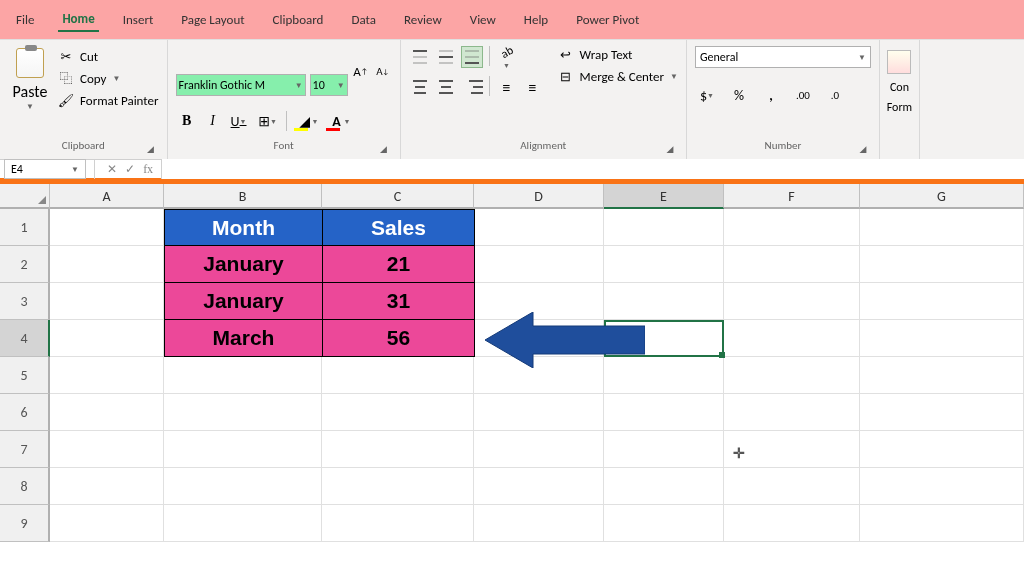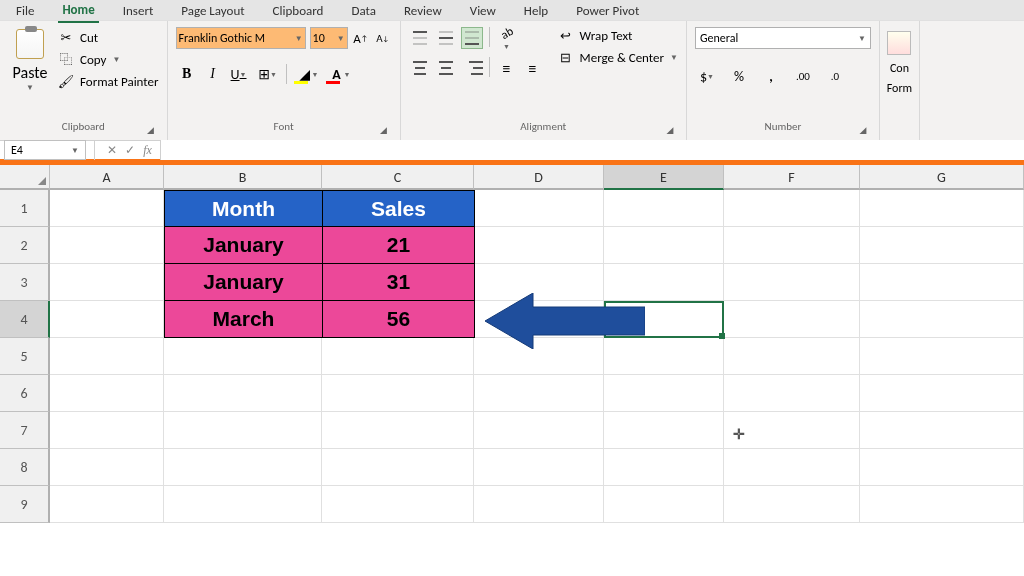--- a/index.html
+++ b/index.html
@@ -1,19 +1,19 @@
 <!DOCTYPE html>
 <html><head>
   <meta charset="utf-8">
   <style>
     * { margin: 0; padding: 0; box-sizing: border-box; font-family: "Segoe UI", Calibri, sans-serif; }
     body { width: 1024px; height: 576px; background: #fff; overflow: hidden; position: relative; }
 
     
-    .tabs { display: flex; height: 21px; background: #e5e5e5; border-bottom: 1px solid #e0e0e0; padding-left: 12px; gap: 20px; align-items: center; }
+    .tabs { display: flex; height: 40px; background: #fca5a5; border-bottom: 1px solid #e0e0e0; padding-left: 12px; gap: 20px; align-items: center; }
     .tab { font-size: 13px; color: #333; padding: 4px 4px; cursor: pointer; }
     .tab.active { color: #217346; border-bottom: 2px solid #217346; font-weight: 700; }
 
     
     .ribbon { display: flex; height: 120px; background: #f3f2f1; border-bottom: 1px solid #d0d0d0; }
     .group { display: flex; flex-direction: column; border-right: 1px solid #d8d8d8; padding: 6px 8px 2px 8px; position: relative; }
     .group-body { flex: 1; display: flex; gap: 6px; }
     .group-label { font-size: 11px; color: #666; text-align: center; height: 18px; line-height: 14px; position: relative; }
     .dialog-launcher { position: absolute; right: 2px; bottom: 2px; width: 12px; height: 12px; font-size: 9px; color: #666; display:flex; align-items:center; justify-content:center; }
 
@@ -21,21 +21,21 @@
     .paste-btn { display: flex; flex-direction: column; align-items: center; justify-content: flex-start; width: 44px; padding-top: 2px; cursor: pointer; }
     .paste-icon { width: 28px; height: 30px; border: 1px solid #c0a050; background: linear-gradient(#fff,#f5f5f5); border-radius: 3px; position: relative; margin-bottom: 4px; }
     .paste-icon::before { content:''; position:absolute; top:-4px; left:8px; width:12px; height:6px; background:#888; border-radius:2px; }
     .dd { font-size: 8px; color: #666; }
     .clip-items { display: flex; flex-direction: column; gap: 6px; font-size: 13px; padding-top: 2px; }
     .clip-item { display: flex; align-items: center; gap: 6px; cursor: pointer; }
     .mini-icon { width: 16px; height: 16px; display: inline-flex; align-items: center; justify-content: center; }
 
     
     .font-top { display: flex; gap: 4px; align-items: center; }
-    .font-sel { border: 1px solid #b0b0b0; background: #fdba74; height: 22px; font-size: 12px; padding: 0 2px; display:flex; align-items:center; justify-content:space-between; }
+    .font-sel { border: 1px solid #b0b0b0; background: #86efac; height: 22px; font-size: 12px; padding: 0 2px; display:flex; align-items:center; justify-content:space-between;margin-top:28px; }
     .font-name { width: 130px; }
     .font-size { width: 38px; }
     .sz-btn { width: 18px; height: 22px; font-size: 13px; display:flex; align-items:center; justify-content:center; cursor:pointer; position:relative; }
     .font-bot { display: flex; gap: 4px; align-items: center; margin-top: 8px; }
     .fmt-btn { width: 22px; height: 22px; display:flex; align-items:center; justify-content:center; cursor:pointer; font-size: 14px; font-family: "Times New Roman", serif; }
     .border-btn { width: 28px; }
     .fill-btn, .font-color-btn { width: 28px; position: relative; }
     .color-bar { position: absolute; bottom: 1px; left: 3px; width: 14px; height: 3px; }
 
     
@@ -54,21 +54,21 @@
 
     
     .cond { width:40px; overflow:hidden; }
 
     
     .formula-bar { display:flex; height:24px; border-bottom:6px solid #f97316; align-items:center; font-size:12px;justify-content:flex-end; }
     .name-box { width:82px; border:1px solid #c0c0c0; height:20px; margin:0 4px; padding:0 6px; display:flex; align-items:center; justify-content:space-between; background:#fff; }
     .nb-dd { font-size:8px; color:#666; }
     .divider { width:1px; height:20px; background:#d0d0d0; margin:0 4px; }
     .fx-btns { display:flex; gap:8px; padding:0 8px; color:#888; }
-    .fx-label { font-style:italic; font-family:"Times New Roman"; }
+    .fx-label { font-family:"Times New Roman"; }
     .formula-input { flex:1; height:20px; border:none; border-left:1px solid #d0d0d0; padding:0 6px; }
 
     
     .grid-area { position:relative; }
     .col-headers { display:flex; height:25px; }
     .corner { width:50px; background:#f0f0f0; border-right:1px solid #c0c0c0; border-bottom:2px solid #b0b0b0; position:relative; }
     .corner::after { content:''; position:absolute; right:3px; bottom:3px; width:0; height:0; border-left:8px solid transparent; border-bottom:8px solid #888; }
     .col-h { background:#f0f0f0; border-right:1px solid #c0c0c0; border-bottom:2px solid #b0b0b0; text-align:center; font-size:14px; line-height:25px; color:#333; }
     .col-h.sel { background:#d4d4d4; border-bottom:2px solid #217346; }
     .col-A { width:114px; }

